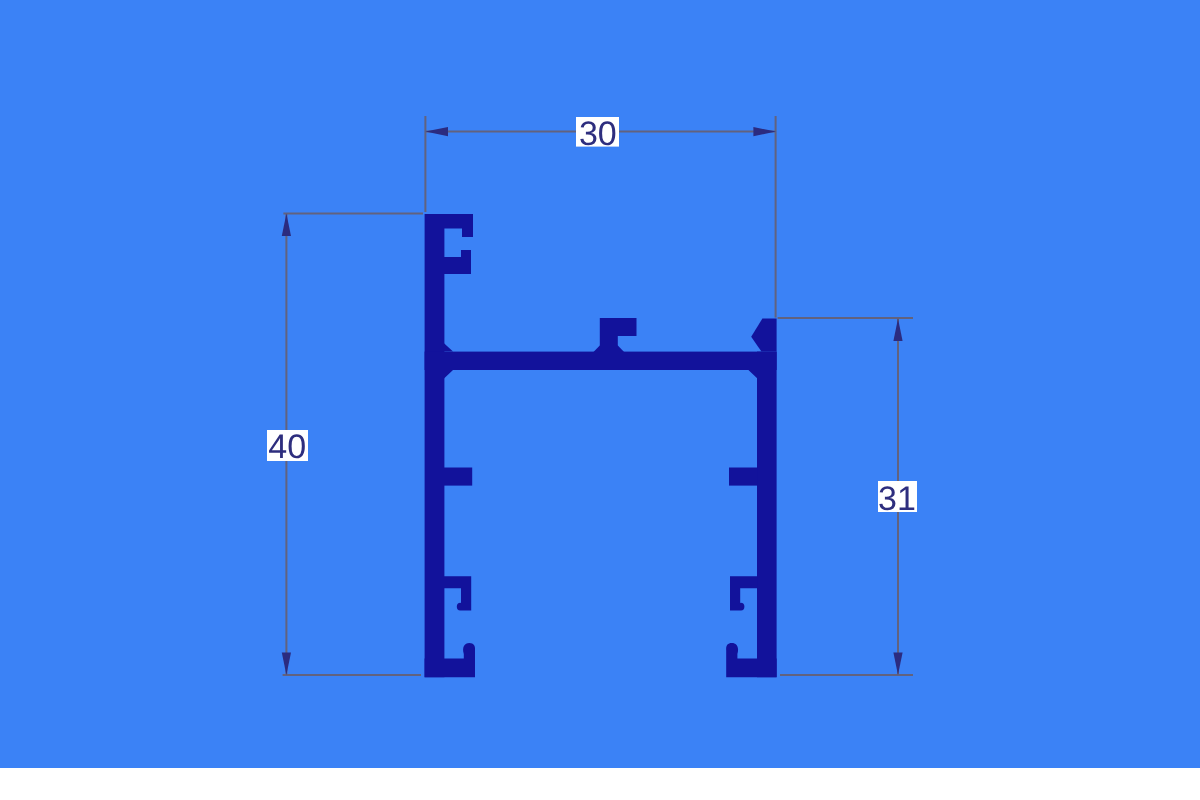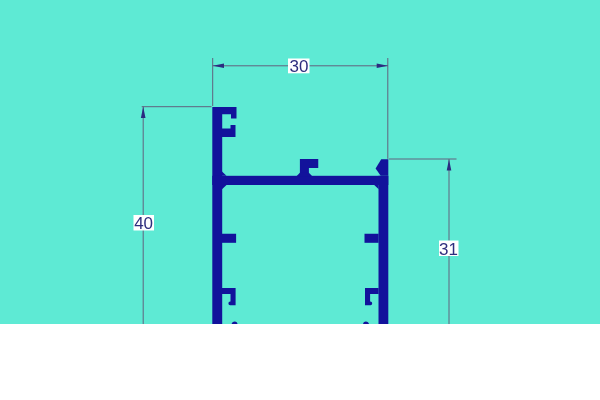--- a/index.html
+++ b/index.html
@@ -1,16 +1,16 @@
 <!DOCTYPE html>
 <html><head>
 <meta charset="utf-8">
 <style>
   html,body{margin:0;padding:0;background:#ffffff;}
-  .canvas{position:relative;width:600px;height:324px;background:#5eead4;overflow:hidden;}
+  .canvas{position:relative;width:600px;height:384px;background:#3b82f6;overflow:hidden;}
   svg{display:block;}
   text{font-family:"Liberation Sans",sans-serif;fill:#2e2e7e;}
 </style>
 </head>
 <body>
 
 <div class="canvas">
 <svg width="600" height="400" viewBox="0 0 600 400">
   <g stroke="none">
 

